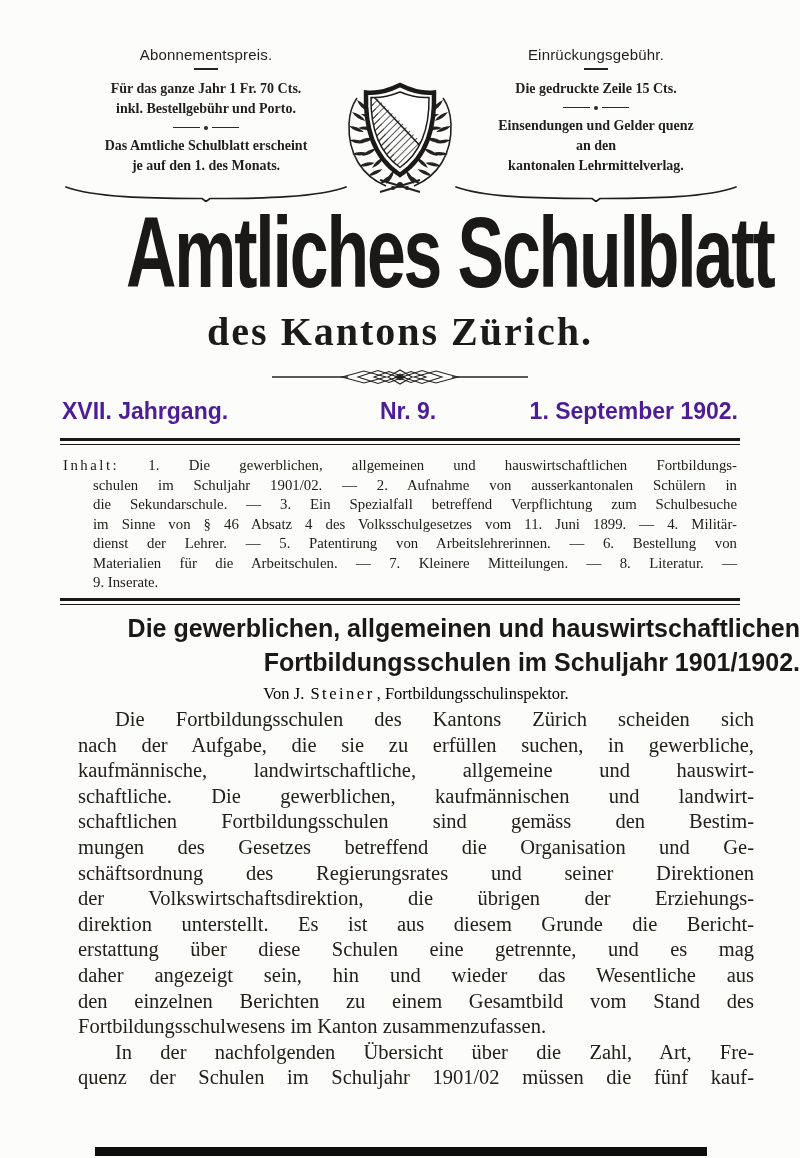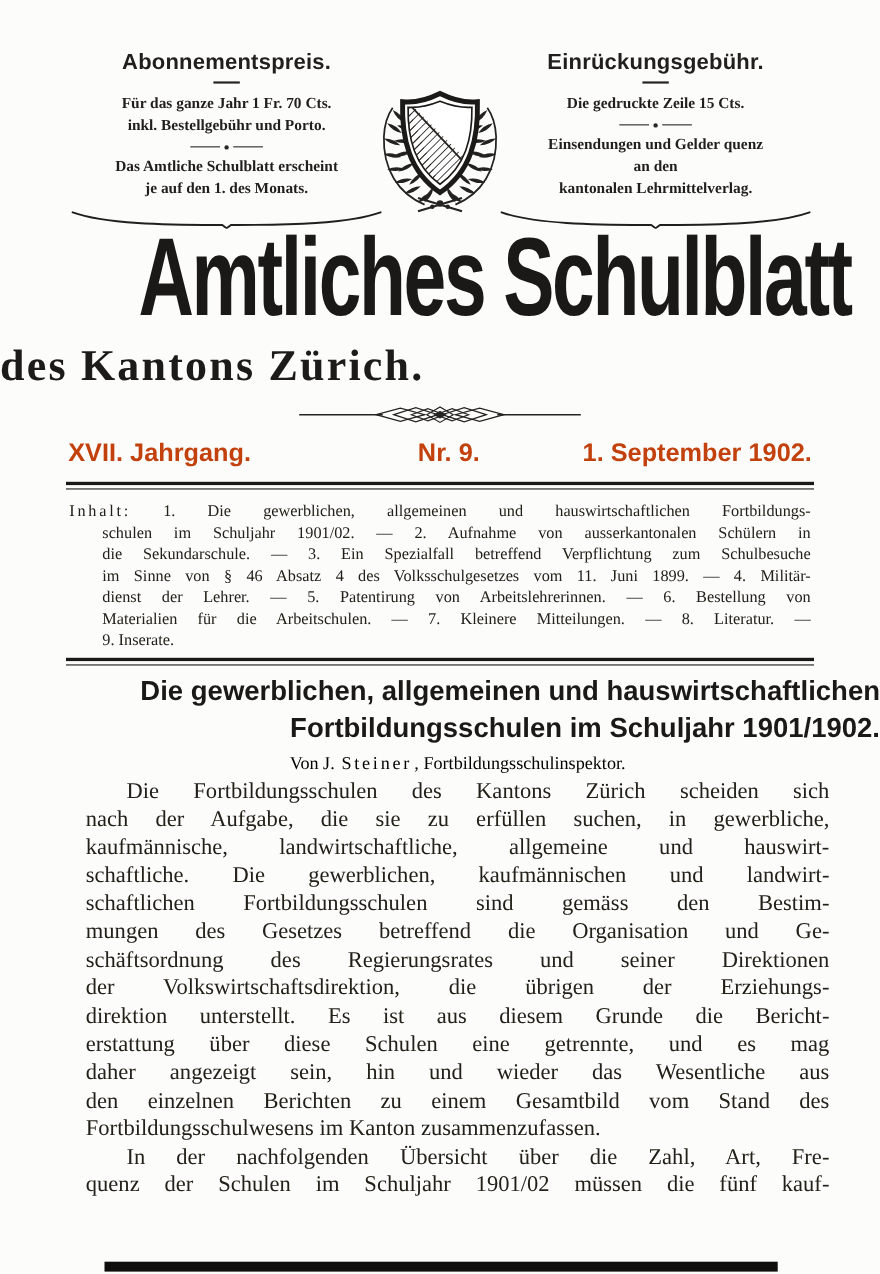--- a/index.html
+++ b/index.html
@@ -6,41 +6,41 @@
   html,body { background:#ffffff; }
   .page {
     position:relative; width:800px; height:1158px; margin:0 auto;
     background:#fcfcfb; color:#211e1b; overflow:hidden;
     font-family:"Liberation Serif", serif;
   }
   
   .mast-col { position:absolute; top:46px; text-align:center; }
   .mast-col.left  { left:58px;  width:296px; }
   .mast-col.right { left:448px; width:296px; }
-  .mast-title { font-family:"Liberation Sans", sans-serif; font-weight:bold; font-size:20px; letter-spacing:0.2px; }
+  .mast-title { font-family:"Liberation Sans", sans-serif; font-weight:normal; font-size:15px; letter-spacing:0.2px; }
   .mini-rule { width:24px; height:1.5px; background:#262422; margin:5px auto 9px; }
   .mast-line { font-weight:bold; font-size:14px; line-height:20px; }
   .mini-divider { display:flex; align-items:center; justify-content:center; gap:4px; margin:7px 0 6px; }
   .dline { width:27px; height:1.2px; background:#2a2826; }
   .ddot  { width:4px; height:4px; border-radius:50%; background:#2a2826; }
   .brace { display:block; margin:8px auto 0; }
   .emblem { position:absolute; left:334px; top:72px; }
   
   .main-title { position:absolute; top:194px; left:0; width:800px; text-align:center; height:112px; }
   .main-title span {
     display:inline-block; font-family:"Liberation Sans", sans-serif; font-weight:bold;
     font-size:97px; letter-spacing:-3px; white-space:nowrap;
     transform:scale(0.72,1.04); transform-origin:center top; color:#1b1917;
   }
-  .sub-title { position:absolute; top:308px; left:0; width:800px; text-align:left;
+  .sub-title { position:absolute; top:308px; left:0; width:800px; text-align:center;
     font-weight:bold; font-size:40px; letter-spacing:2px; color:#1d1b19; }
   .ornament { position:absolute; top:366px; left:270px; }
   
   .issue-line { position:absolute; top:398px; left:62px; width:676px; display:flex; align-items:baseline;
-    font-family:"Liberation Sans", sans-serif; font-weight:bold; font-size:23px; color:#c2410c; }
+    font-family:"Liberation Sans", sans-serif; font-weight:bold; font-size:23px; color:#4c1d95; }
   .issue-line .vol { flex:1; text-align:left; }
   .issue-line .num { flex:0 0 auto; text-align:left; transform:translateX(8px); }
   .issue-line .date { flex:1; text-align:right; }
   .thick-rule { position:absolute; left:60px; width:680px; border-top:3.5px solid #1b1917;
     border-bottom:1.3px solid #1b1917; height:7px; }
   .rule-1 { top:438px; } .rule-2 { top:598px; }
   
   .contents { position:absolute; top:456px; left:63px; width:674px; font-size:14.8px; line-height:19.5px;
     padding-left:30px; color:#232019; }
   .contents .first { margin-left:-30px; }

